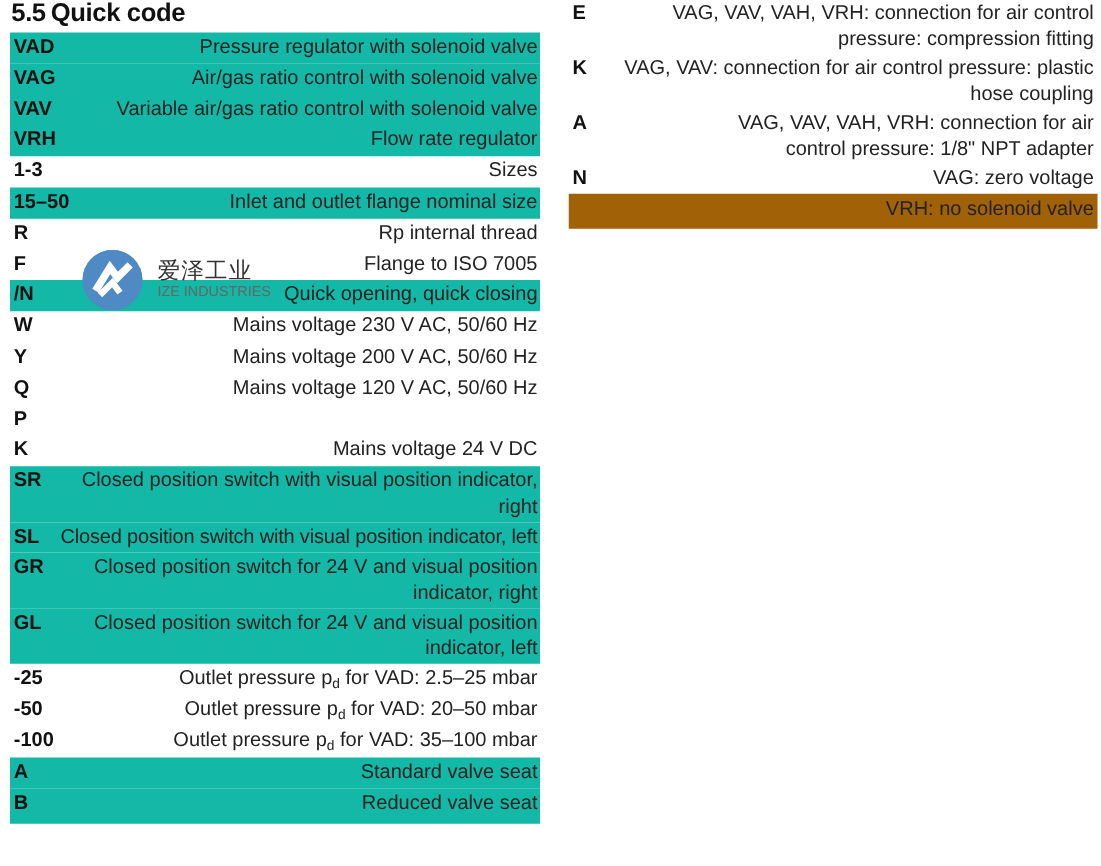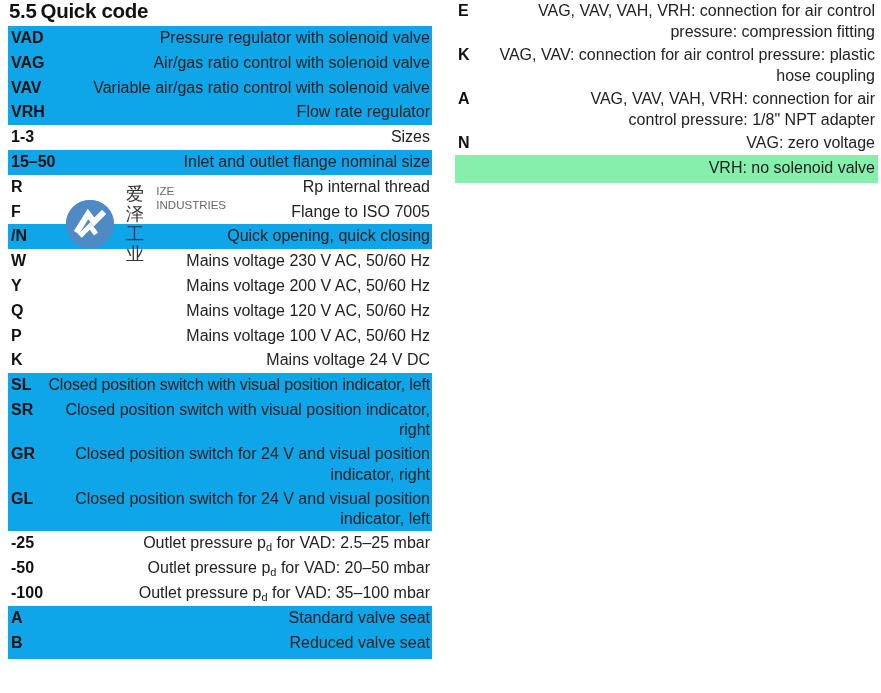--- a/index.html
+++ b/index.html
@@ -4,34 +4,34 @@
 <style>
   html, body { margin:0; padding:0; background:#ffffff; }
   body { width:881px; height:693px; position:relative; overflow:hidden;
          font-family:"Liberation Sans", "DejaVu Sans", sans-serif; color:#1a1a1a; }
   .title { position:absolute; left:9px; top:-1px; font-size:20.5px; font-weight:bold; letter-spacing:-0.3px; color:#111; }
   .title .num { margin-right:4px; }
   .col { position:absolute; }
   .col-left { left:8px; top:26px; width:424px; }
   .col-right { left:455px; top:0px; width:423px; }
   .row { position:relative; display:flex; align-items:flex-start; font-size:16px; line-height:20.5px; padding:2px 2px 2px 3px; box-sizing:border-box; }
-  .row.shaded { background:#0ea5e9; }
+  .row.shaded { background:#14b8a6; }
   .code { font-weight:bold; color:#111; flex:0 0 auto; white-space:nowrap; }
   .desc { flex:1 1 auto; text-align:right; color:#222; }
   .r-std { height:24.8px; }
   .r-two { height:44.5px; }
   .desc sub { font-size:11px; vertical-align:-3px; line-height:0; }
   .gap { width:10px; flex:0 0 10px; }
   .logo { position:absolute; left:66px; top:198px; width:160px; height:52px; display:flex; align-items:center; pointer-events:none; }
   .logo-mark { width:48px; height:48px; border-radius:50%; background:#4f8ac4; position:relative; flex:0 0 48px; }
-  .logo-text { margin-left:12px; display:flex; flex-direction:row; }
+  .logo-text { margin-left:12px; display:flex; flex-direction:column; }
   .logo-cn { font-size:18px; color:#333; letter-spacing:1px; line-height:20px; font-family:"DejaVu Sans", sans-serif; }
   .logo-en { font-size:11.5px; color:#666; line-height:14px; }
   .rrow { display:flex; align-items:flex-start; font-size:16px; line-height:20.5px; padding:1px 3px 2px 3px; box-sizing:border-box; }
-  .rrow.shaded { background:#86efac; }
+  .rrow.shaded { background:#a16207; }
 </style>
 </head>
 <body>
 
 <div class="title">
   <span class="num">5.5</span><span>Quick code</span>
 </div>
 
 <div class="col col-left">
   <div class="row shaded r-std">
@@ -90,36 +90,35 @@
       <span class="desc">Mains voltage 200 V AC, 50/60 Hz</span>
     </div>
   <div class="row r-std">
       <span class="code">Q</span>
       <span class="gap"></span>
       <span class="desc">Mains voltage 120 V AC, 50/60 Hz</span>
     </div>
   <div class="row r-std">
       <span class="code">P</span>
       <span class="gap"></span>
-      <span class="desc">Mains voltage 100 V AC, 50/60 Hz</span>
     </div>
   <div class="row r-std">
       <span class="code">K</span>
       <span class="gap"></span>
       <span class="desc">Mains voltage 24 V DC</span>
     </div>
+  <div class="row shaded r-two">
+      <span class="code">SR</span>
+      <span class="gap"></span>
+      <span class="desc">Closed position switch with visual position indicator, right</span>
+    </div>
   <div class="row shaded r-std">
       <span class="code">SL</span>
       <span style="width:5px;flex:0 0 5px"></span>
       <span class="desc" style="white-space:nowrap;letter-spacing:-0.15px">Closed position switch with visual position indicator, left</span>
-    </div>
-  <div class="row shaded r-two">
-      <span class="code">SR</span>
-      <span class="gap"></span>
-      <span class="desc">Closed position switch with visual position indicator, right</span>
     </div>
   <div class="row shaded r-two">
       <span class="code">GR</span>
       <span class="gap"></span>
       <span class="desc">Closed position switch for 24 V and visual position indicator, right</span>
     </div>
   <div class="row shaded r-two">
       <span class="code">GL</span>
       <span class="gap"></span>
       <span class="desc">Closed position switch for 24 V and visual position indicator, left</span>

